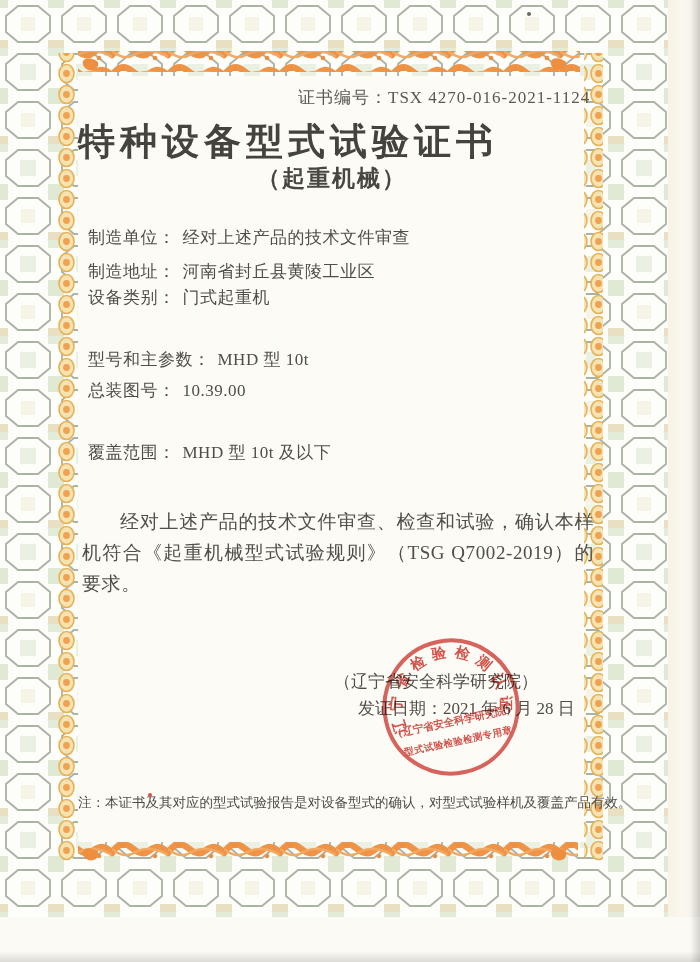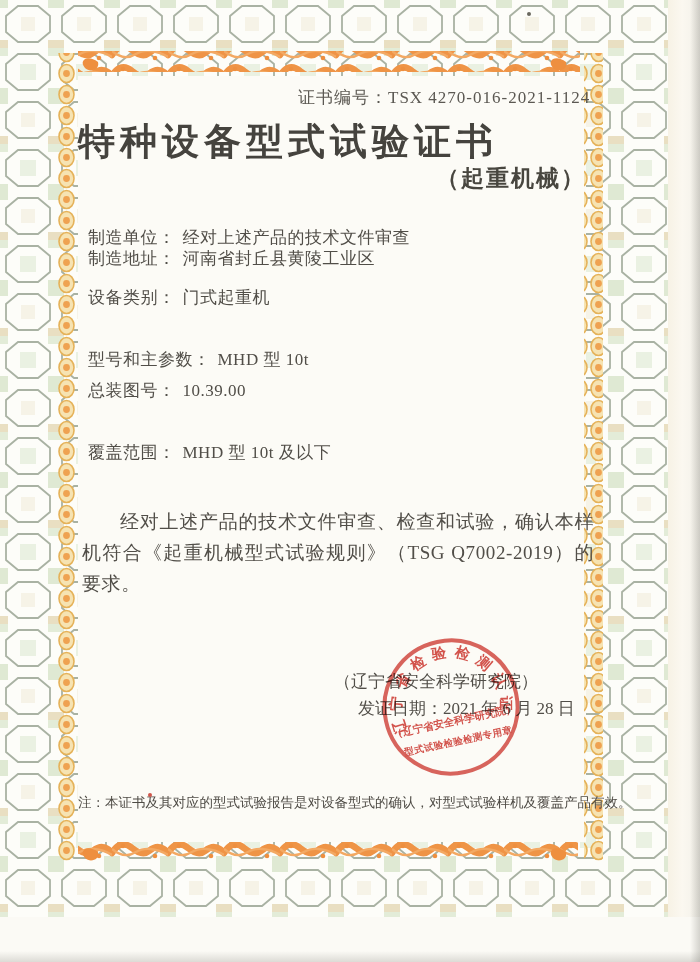--- a/index.html
+++ b/index.html
@@ -20,26 +20,26 @@
   .edge-r { position:absolute; left:690px; top:0; width:10px; height:962px; z-index:2;
     background:linear-gradient(to right,rgba(0,0,0,0),rgba(110,108,100,.28)); }
   .edge-b { position:absolute; left:0; top:951px; width:700px; height:11px; z-index:2;
     background:linear-gradient(to bottom,rgba(0,0,0,0),rgba(110,108,100,.22)); }
 
   .txt { position:absolute; z-index:3; }
 
   .certno { left:298px; top:86px; font-size:17px; letter-spacing:1px; color:#5b5852; white-space:nowrap; }
   .title { left:78px; top:117px; width:508px; margin:0; text-align:left;
     font-size:37px; font-weight:bold; letter-spacing:5px; color:#45433e; }
-  .subtitle { left:78px; top:163px; width:508px; text-align:right;
+  .subtitle { left:78px; top:163px; width:508px; text-align:center;
     font-size:23px; font-weight:bold; letter-spacing:2px; color:#48463f; }
 
   .frow { position:absolute; left:88px; font-size:17px; white-space:nowrap; color:#514e48; letter-spacing:.5px; }
   .fvalue { margin-left:7px; }
-  .frow1 { top:226px; } .frow2 { top:247px;text-align:center; } .frow3 { top:286px; } .frow4 { top:317px; }
+  .frow1 { top:226px; } .frow2 { top:260px;text-align:center; } .frow3 { top:286px; } .frow4 { top:317px; }
   .frow5 { top:348px; } .frow6 { top:379px; } .frow7 { top:410px; } .frow8 { top:441px; }
 
   .statement { left:82px; top:506px; width:512px; margin:0;
     font-size:19px; line-height:31px; text-indent:2em; letter-spacing:.6px; color:#514e48; text-align:justify; }
 
   .sig { left:334px; top:668px; font-size:17px; line-height:27px; color:#514e48; white-space:nowrap; }
   .sig .date { text-indent:24px; }
 
   .seal { position:absolute; left:372px; top:628px; z-index:4; mix-blend-mode:multiply; opacity:.87; }
   .seal text { fill:#cf3a33; font-family:"Liberation Serif","DejaVu Serif",serif; }

